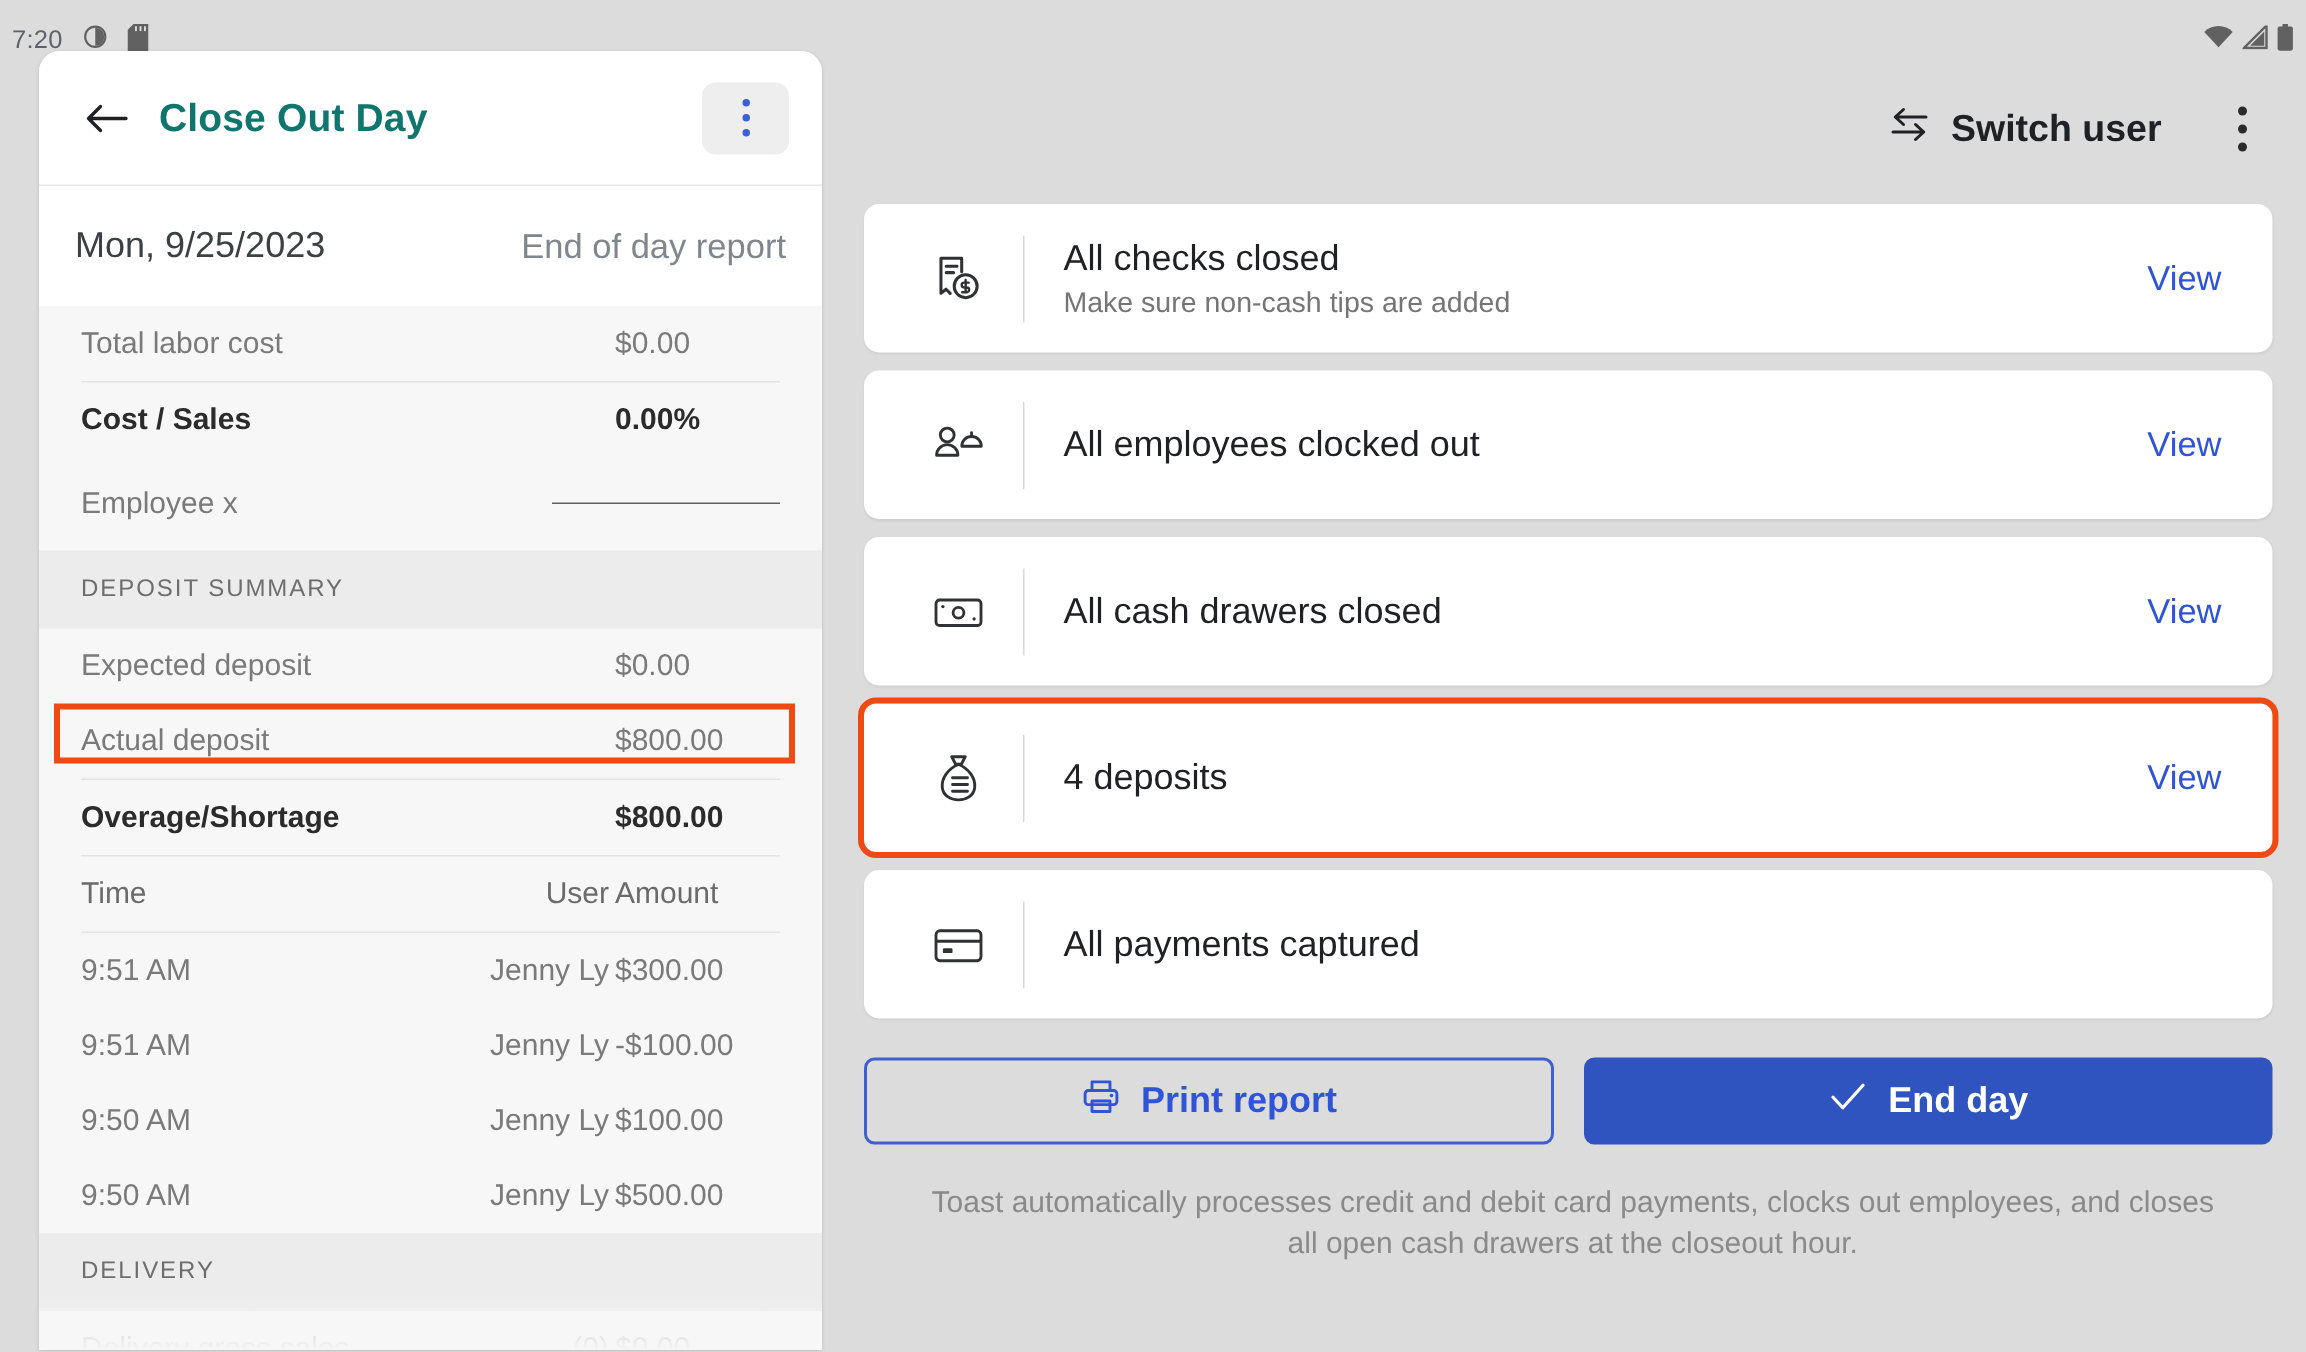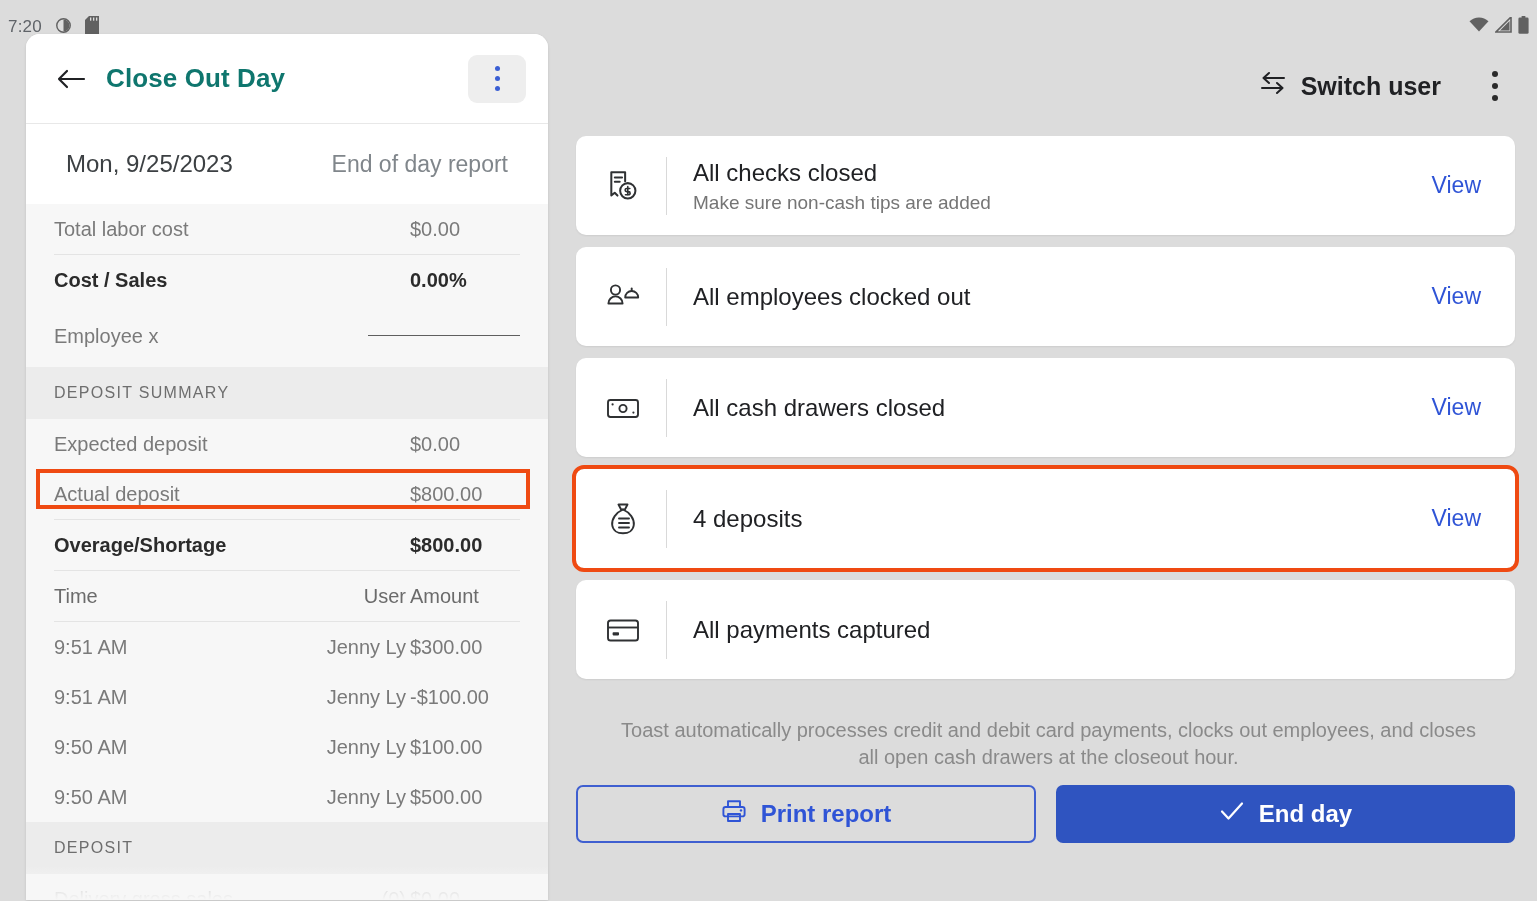--- a/index.html
+++ b/index.html
@@ -77,21 +77,21 @@
     gap: 5px;
     flex: 0 0 auto;
   }
   #panel-kebab .dot { width: 5px; height: 5px; border-radius: 50%; background: #3b5fd4; }
 
   #date-row {
     height: 80px;
     display: flex;
     align-items: center;
     justify-content: space-between;
-    padding: 0 40px;
+    padding: 0 24px;
     background: #fff;
   }
   #date-row .date-val { font-size: 24px; color: #3c4043; }
   #date-row .date-sub { font-size: 23px; color: #80868b; }
 
   #report-body {
     background: #f7f7f7;
     height: 696px;
     overflow: hidden;
     position: relative;
@@ -190,21 +190,21 @@
   #right-kebab .dot { width: 6px; height: 6px; border-radius: 50%; background: #2b2b2b; }
 
   #cards { padding: 0 22px 0 16px; }
   .check-card {
     background: #ffffff;
     border-radius: 10px;
     margin-bottom: 12px;
     height: 99px;
     display: flex;
     align-items: center;
-    padding-left: 26px;
+    padding-left: 42px;
     padding-right: 34px;
     box-sizing: border-box;
     position: relative;
     box-shadow: 0 1px 2px rgba(0,0,0,.07);
   }
   .check-card.highlighted {
     outline: 4px solid #ef4a12;
     outline-offset: 0px;
     border-radius: 8px;
   }
@@ -396,21 +396,21 @@
       <span class="lbl">9:50 AM</span>
       <span class="mid">Jenny Ly</span>
       <span class="val">$100.00</span>
     </div>
     <div class="rep-row">
       <span class="lbl">9:50 AM</span>
       <span class="mid">Jenny Ly</span>
       <span class="val">$500.00</span>
     </div>
 
-    <div class="section-head">DEPOSIT</div>
+    <div class="section-head">DELIVERY</div>
 
     <div class="rep-row">
       <span class="lbl">Delivery gross sales</span>
       <span class="mid">(0)</span>
       <span class="val">$0.00</span>
     </div>
 
     <div id="fade-bottom"></div>
   </div>
 </div>
@@ -509,22 +509,20 @@
         </svg>
       </div>
       <div class="card-divider"></div>
       <div class="card-text">
         <span class="card-title">All payments captured</span>
       </div>
       <div class="card-view"></div>
     </div>
   </div>
 
-  <div id="footer-note">Toast automatically processes credit and debit card payments, clocks out employees, and closes all open cash drawers at the closeout hour.</div>
-
   <div id="action-row">
     <div class="btn" id="print-report-button">
       <span>
         <svg width="26" height="26" viewBox="0 0 26 26">
           <path d="M7 9 V3.2 h12 V9" fill="none" stroke="#2f54d6" stroke-width="1.9" stroke-linejoin="round"></path>
           <rect x="2.4" y="9" width="21.2" height="9.4" rx="2.2" fill="none" stroke="#2f54d6" stroke-width="1.9"></rect>
           <rect x="7" y="16" width="12" height="7" fill="none" stroke="#2f54d6" stroke-width="1.9" stroke-linejoin="round"></rect>
           <circle cx="20" cy="12.4" r="1.2" fill="#2f54d6"></circle>
         </svg>
       </span>
@@ -532,13 +530,15 @@
     </div>
     <div class="btn" id="end-day-button">
       <span>
         <svg width="26" height="24" viewBox="0 0 26 24">
             <path d="M3 12.5 L9.5 19.5 L23 4.5" fill="none" stroke="#ffffff" stroke-width="2.2" stroke-linecap="round" stroke-linejoin="round"></path>
           </svg>
       </span>
       <span>End day</span>
     </div>
   </div>
+
+  <div id="footer-note">Toast automatically processes credit and debit card payments, clocks out employees, and closes all open cash drawers at the closeout hour.</div>
 </div>
 
 </body></html>

